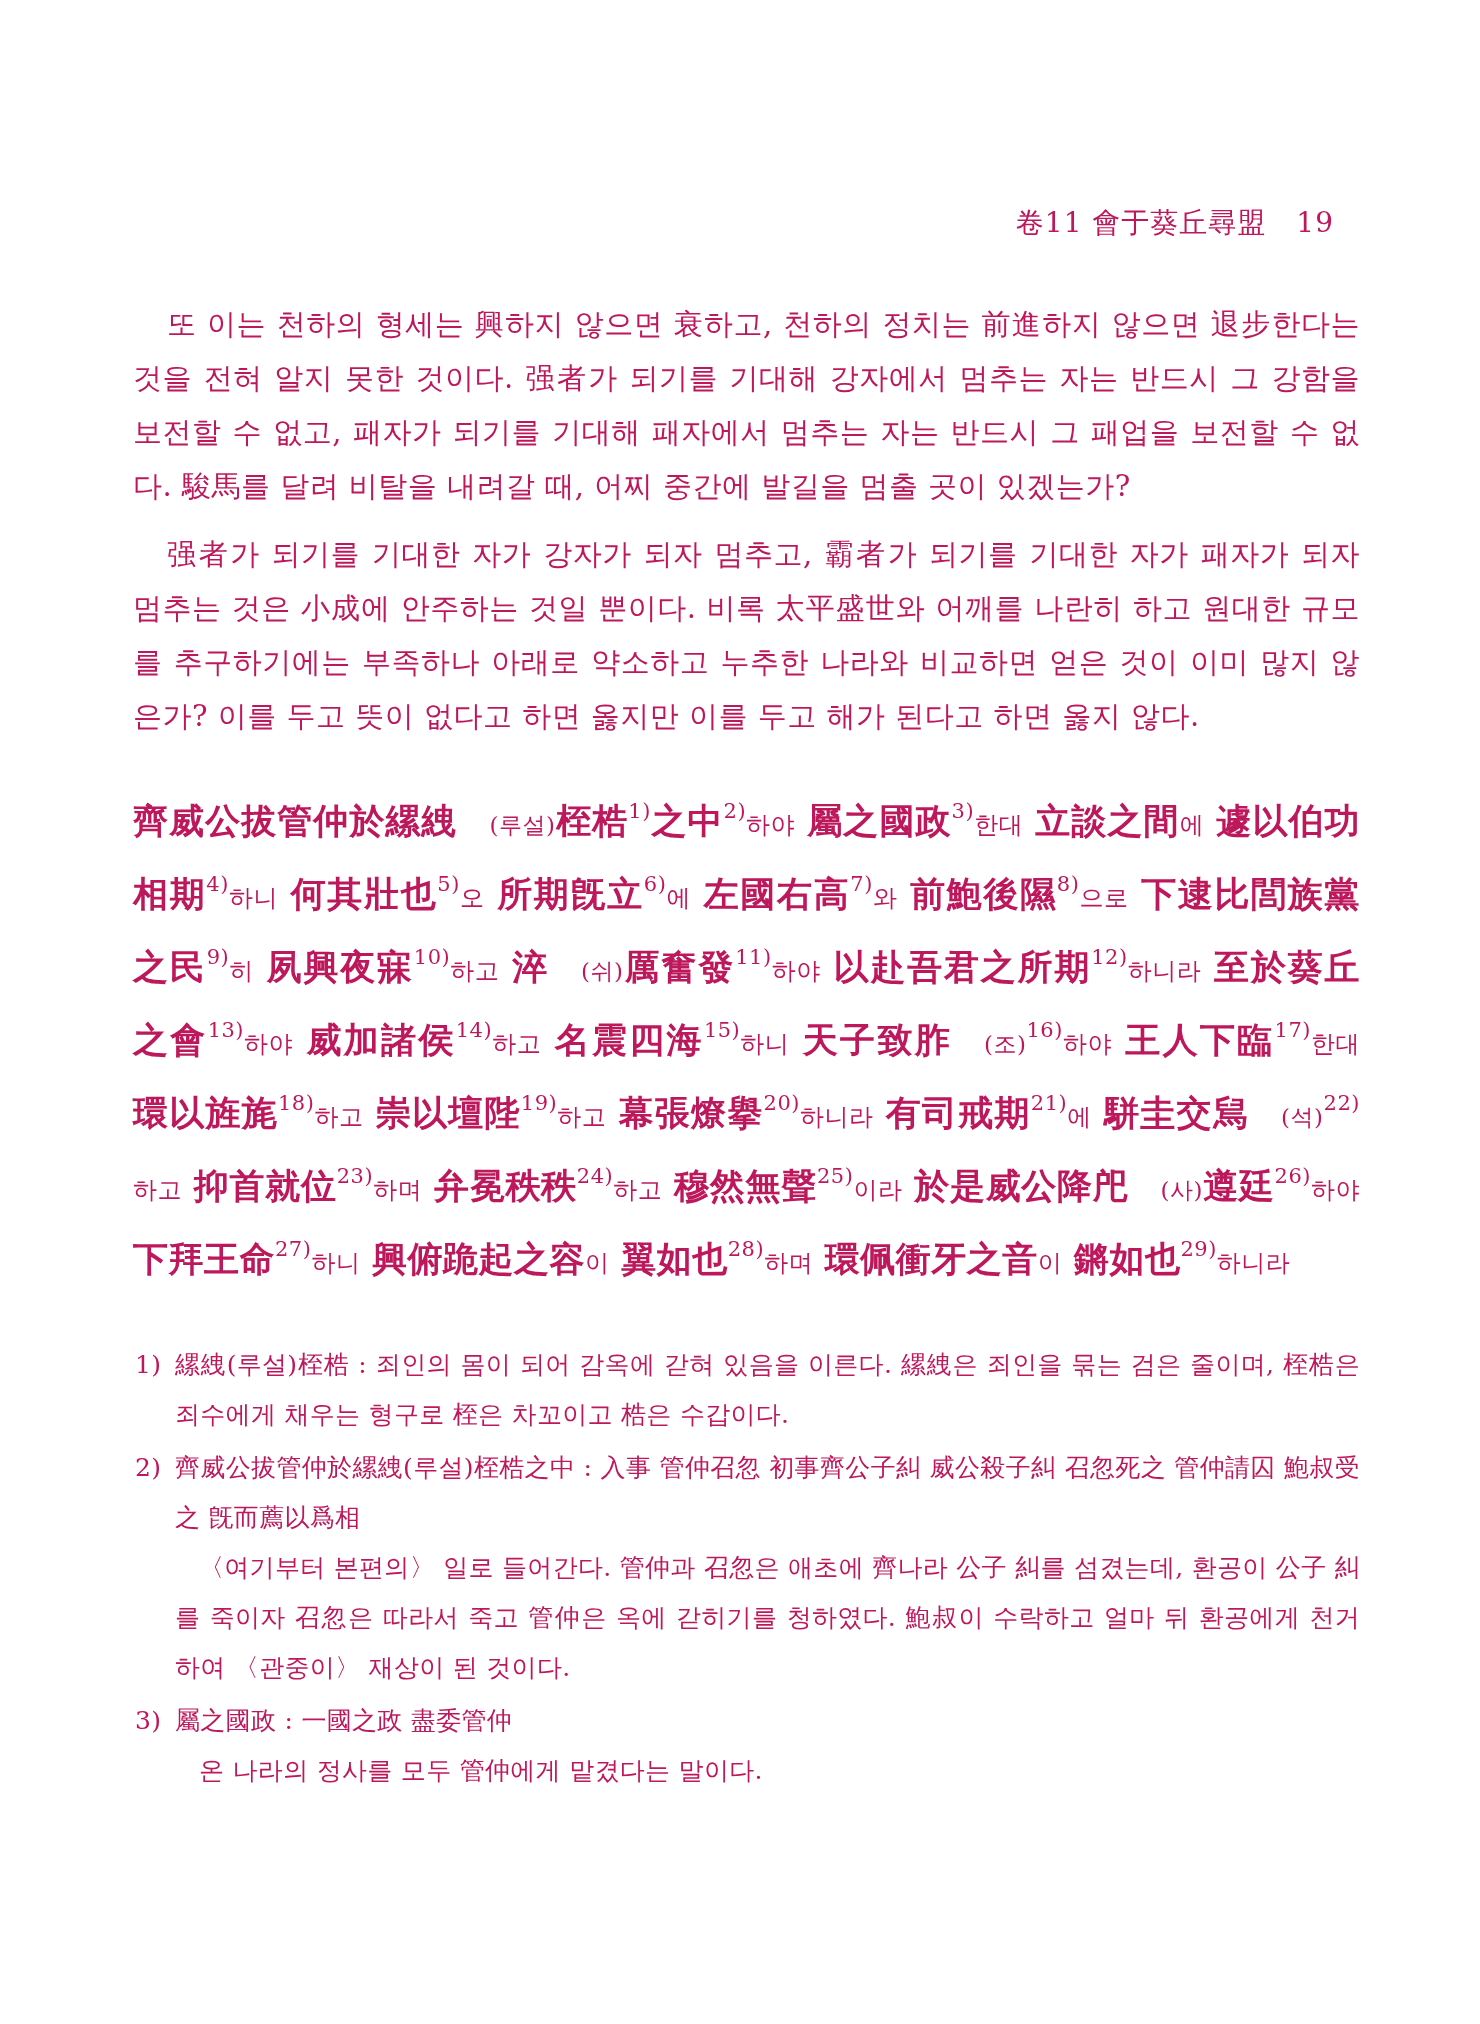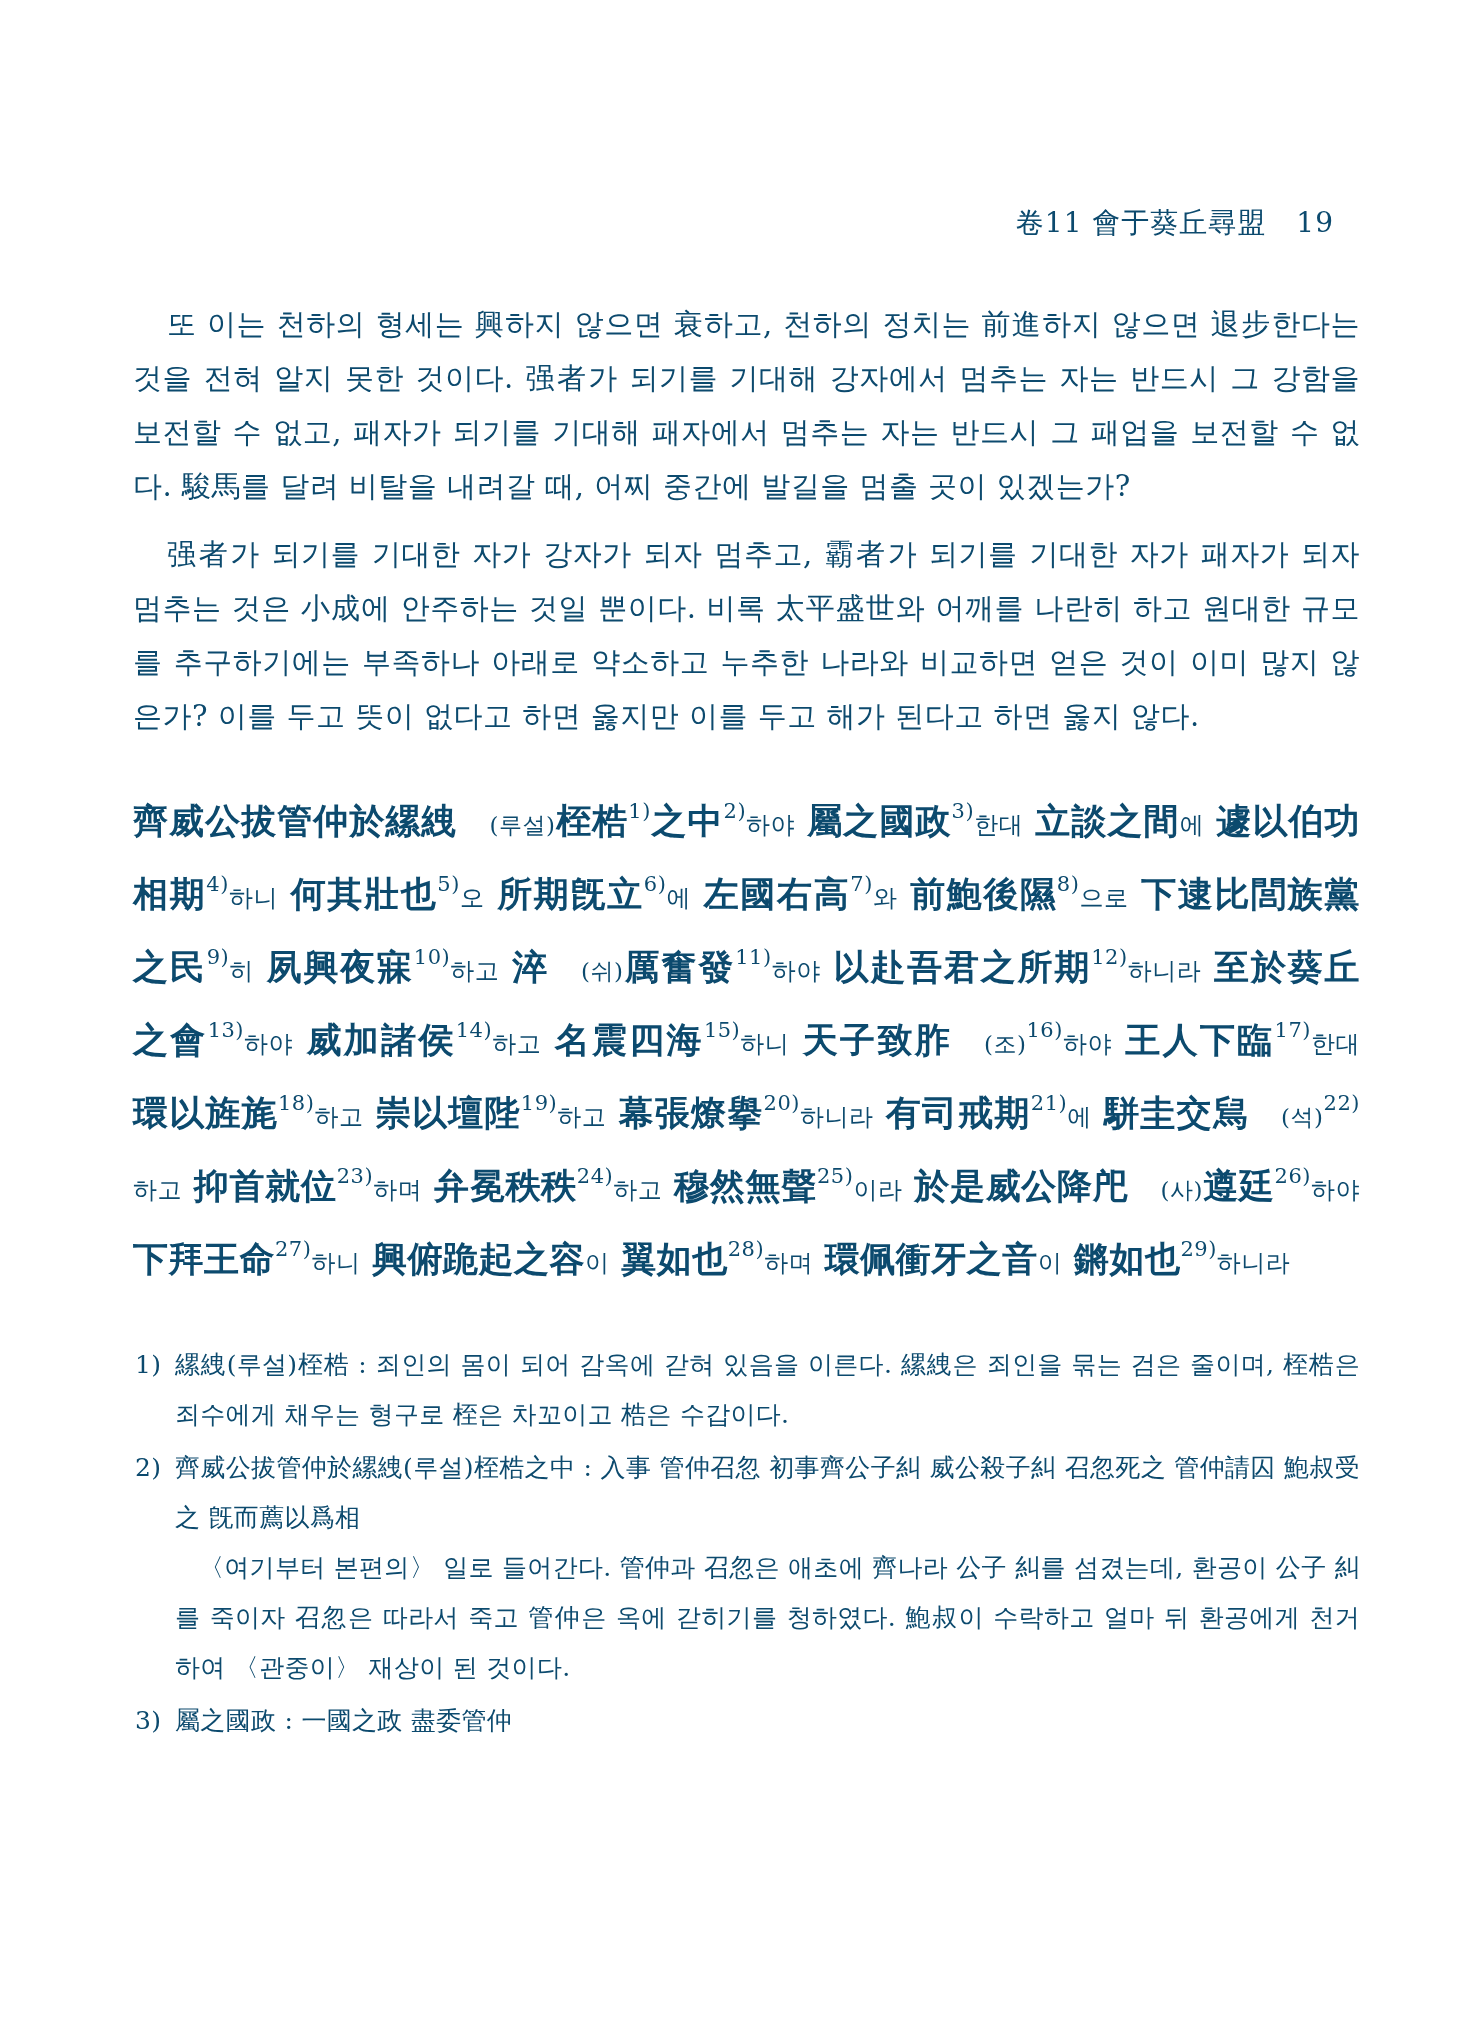--- a/index.html
+++ b/index.html
@@ -4,21 +4,21 @@
 <style>
   html, body { margin: 0; padding: 0; background: #9a9a9a; }
   .page {
     position: relative;
     width: 1480px;
     height: 2024px;
     margin: 0 auto;
     background: #ffffff;
     box-sizing: border-box;
     padding: 205px 120px 0 133px;
-    color: #0c4a6e;
+    color: #be185d;
     font-family: "DejaVu Serif", "Liberation Serif", serif;
   }
   .running-head {
     text-align: right;
     font-size: 28px;
     line-height: 36px;
     padding-right: 26px;
     letter-spacing: 1px;
   }
   .running-head .pageno { margin-left: 30px; }
@@ -69,16 +69,16 @@
   <div class="body-text">
     <p class="para">또 이는 천하의 형세는 興하지 않으면 衰하고, 천하의 정치는 前進하지 않으면 退步한다는 것을 전혀 알지 못한 것이다. 强者가 되기를 기대해 강자에서 멈추는 자는 반드시 그 강함을 보전할 수 없고, 패자가 되기를 기대해 패자에서 멈추는 자는 반드시 그 패업을 보전할 수 없다. 駿馬를 달려 비탈을 내려갈 때, 어찌 중간에 발길을 멈출 곳이 있겠는가?</p>
     <p class="para">强者가 되기를 기대한 자가 강자가 되자 멈추고, 霸者가 되기를 기대한 자가 패자가 되자 멈추는 것은 小成에 안주하는 것일 뿐이다. 비록 太平盛世와 어깨를 나란히 하고 원대한 규모를 추구하기에는 부족하나 아래로 약소하고 누추한 나라와 비교하면 얻은 것이 이미 많지 않은가? 이를 두고 뜻이 없다고 하면 옳지만 이를 두고 해가 된다고 하면 옳지 않다.</p>
   </div>
 
   <div class="classical"><span class="cb">齊威公拔管仲於縲絏</span><span class="cg">(루설)</span><span class="cb">桎梏</span><span class="cp">1)</span><span class="cb">之中</span><span class="cp">2)</span><span class="cs">하야</span> <span class="cb">屬之國政</span><span class="cp">3)</span><span class="cs">한대</span> <span class="cb">立談之間</span><span class="cs">에</span> <span class="cb">遽以伯功相期</span><span class="cp">4)</span><span class="cs">하니</span> <span class="cb">何其壯也</span><span class="cp">5)</span><span class="cs">오</span> <span class="cb">所期旣立</span><span class="cp">6)</span><span class="cs">에</span> <span class="cb">左國右高</span><span class="cp">7)</span><span class="cs">와</span> <span class="cb">前鮑後隰</span><span class="cp">8)</span><span class="cs">으로</span> <span class="cb">下逮比閭族黨之民</span><span class="cp">9)</span><span class="cs">히</span> <span class="cb">夙興夜寐</span><span class="cp">10)</span><span class="cs">하고</span> <span class="cb">淬</span><span class="cg">(쉬)</span><span class="cb">厲奮發</span><span class="cp">11)</span><span class="cs">하야</span> <span class="cb">以赴吾君之所期</span><span class="cp">12)</span><span class="cs">하니라</span> <span class="cb">至於葵丘之會</span><span class="cp">13)</span><span class="cs">하야</span> <span class="cb">威加諸侯</span><span class="cp">14)</span><span class="cs">하고</span> <span class="cb">名震四海</span><span class="cp">15)</span><span class="cs">하니</span> <span class="cb">天子致胙</span><span class="cg">(조)</span><span class="cp">16)</span><span class="cs">하야</span> <span class="cb">王人下臨</span><span class="cp">17)</span><span class="cs">한대</span> <span class="cb">環以旌旄</span><span class="cp">18)</span><span class="cs">하고</span> <span class="cb">崇以壇陛</span><span class="cp">19)</span><span class="cs">하고</span> <span class="cb">幕張燎擧</span><span class="cp">20)</span><span class="cs">하니라</span> <span class="cb">有司戒期</span><span class="cp">21)</span><span class="cs">에</span> <span class="cb">駢圭交舃</span><span class="cg">(석)</span><span class="cp">22)</span><span class="cs">하고</span> <span class="cb">抑首就位</span><span class="cp">23)</span><span class="cs">하며</span> <span class="cb">弁冕秩秩</span><span class="cp">24)</span><span class="cs">하고</span> <span class="cb">穆然無聲</span><span class="cp">25)</span><span class="cs">이라</span> <span class="cb">於是威公降戺</span><span class="cg">(사)</span><span class="cb">遵廷</span><span class="cp">26)</span><span class="cs">하야</span> <span class="cb">下拜王命</span><span class="cp">27)</span><span class="cs">하니</span> <span class="cb">興俯跪起之容</span><span class="cs">이</span> <span class="cb">翼如也</span><span class="cp">28)</span><span class="cs">하며</span> <span class="cb">環佩衝牙之音</span><span class="cs">이</span> <span class="cb">鏘如也</span><span class="cp">29)</span><span class="cs">하니라</span> </div>
 
   <div class="footnotes">
       <div class="footnote"><span class="fn-num">1)</span><span class="fn-text">縲絏(루설)桎梏 : 죄인의 몸이 되어 감옥에 갇혀 있음을 이른다. 縲絏은 죄인을 묶는 검은 줄이며, 桎梏은 죄수에게 채우는 형구로 桎은 차꼬이고 梏은 수갑이다.</span></div>
       <div class="footnote"><span class="fn-num">2)</span><span class="fn-text">齊威公拔管仲於縲絏(루설)桎梏之中 : 入事 管仲召忽 初事齊公子糾 威公殺子糾 召忽死之 管仲請囚 鮑叔受之 旣而薦以爲相</span><div class="fn-sub">〈여기부터 본편의〉 일로 들어간다. 管仲과 召忽은 애초에 齊나라 公子 糾를 섬겼는데, 환공이 公子 糾를 죽이자 召忽은 따라서 죽고 管仲은 옥에 갇히기를 청하였다. 鮑叔이 수락하고 얼마 뒤 환공에게 천거하여 〈관중이〉 재상이 된 것이다.</div></div>
-      <div class="footnote"><span class="fn-num">3)</span><span class="fn-text">屬之國政 : 一國之政 盡委管仲</span></div>
+      <div class="footnote"><span class="fn-num">3)</span><span class="fn-text">屬之國政 : 一國之政 盡委管仲</span><div class="fn-sub">온 나라의 정사를 모두 管仲에게 맡겼다는 말이다.</div></div>
     </div>
 
 </div>
 
 </body></html>

